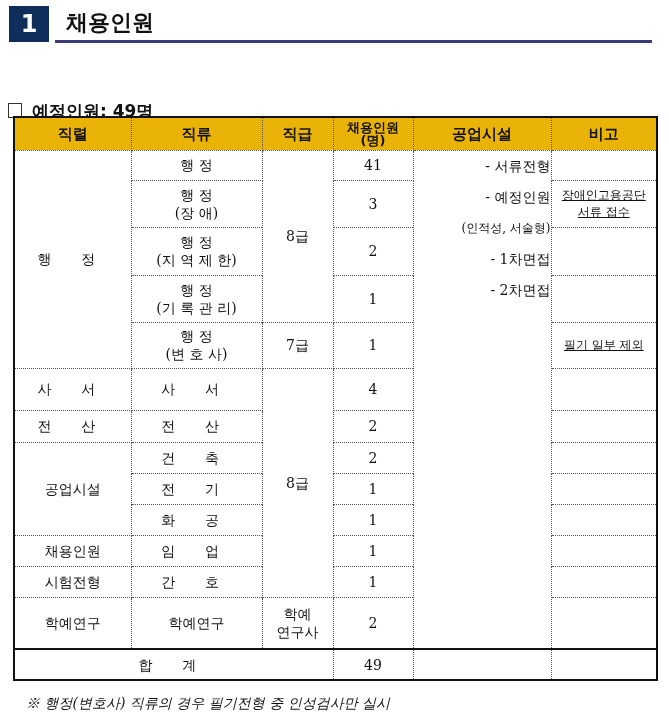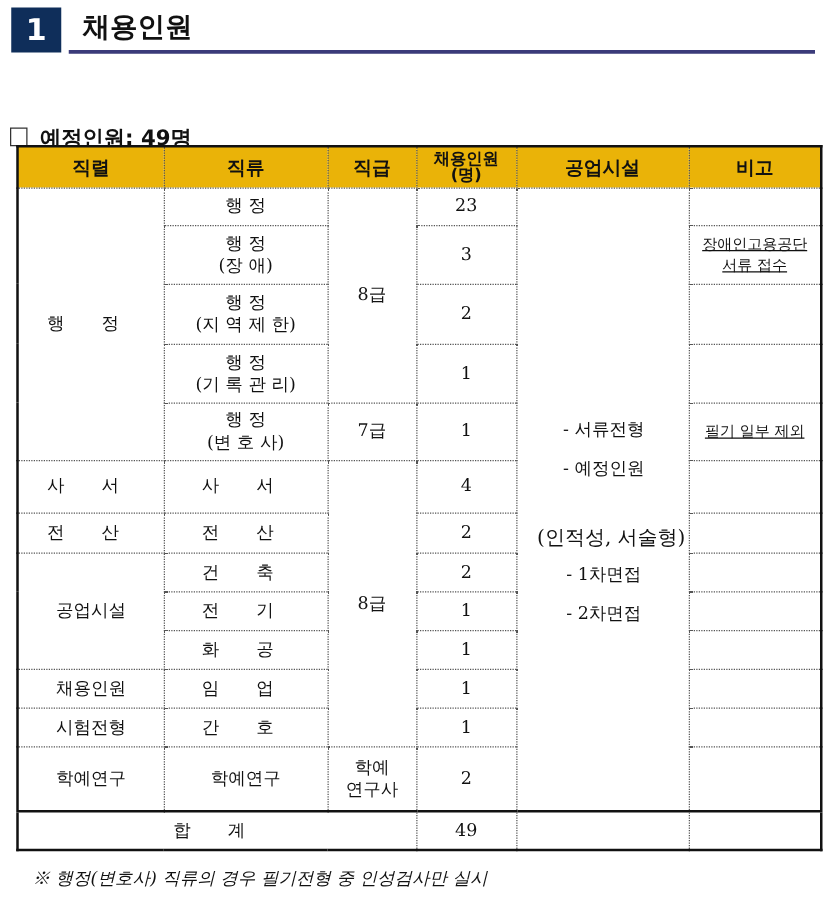--- a/index.html
+++ b/index.html
@@ -17,22 +17,22 @@
                     vertical-align:-1px; margin-right:10px; }
     table { position:absolute; left:13px; top:116px; border-collapse:collapse;
             table-layout:fixed; width:643px; border:2px solid #111; }
     td, th { border:1px dotted #555; text-align:center; vertical-align:middle;
              padding:0; font-size:14px; line-height:18px; font-weight:normal; }
     th { background:#eab308; font-family:"DejaVu Sans", sans-serif; font-weight:bold; font-size:15px;
          border-bottom:1px dotted #555; }
     th.small { font-size:13px; line-height:13px; }
     tr.total td { border-top:2px solid #111; }
     .wide { letter-spacing:0.9em; }
-    .exam { text-align:center; vertical-align:top; padding-top:178px; padding-left:2px; line-height:31px; }
-    .exam .sub { font-size:16px; padding-left:12px;margin-top:23px; }
+    .exam { text-align:right; vertical-align:top; padding-left:2px; line-height:31px; }
+    .exam .sub { font-size:12px; padding-left:12px; }
     .note-sm { font-size:12px; line-height:17px;text-decoration:underline; }
     .footnote { position:absolute; left:26px; top:694px; font-size:14px; line-height:18px;font-style:italic; }
   </style>
 </head>
 <body>
 
 <div class="sec-num">1</div>
 <div class="sec-title">채용인원</div>
 <div class="sec-line"></div>
 
@@ -56,21 +56,21 @@
     <th>직급</th>
     <th class="small"><span>채용인원</span><br><span>(명)</span></th>
     <th>공업시설</th>
     <th>비고</th>
   </tr>
 
   <tr style="height:30px">
     <td rowspan="5" class="wide">행    정</td>
     <td>행    정</td>
     <td rowspan="4">8급</td>
-    <td>23</td>
+    <td>41</td>
     <td rowspan="13" class="exam">
       <div>- 서류전형</div>
       <div>- 예정인원</div>
       <div class="sub">(인적성, 서술형)</div>
       <div>- 1차면접</div>
       <div>- 2차면접</div>
     </td>
     <td></td>
   </tr>
 

